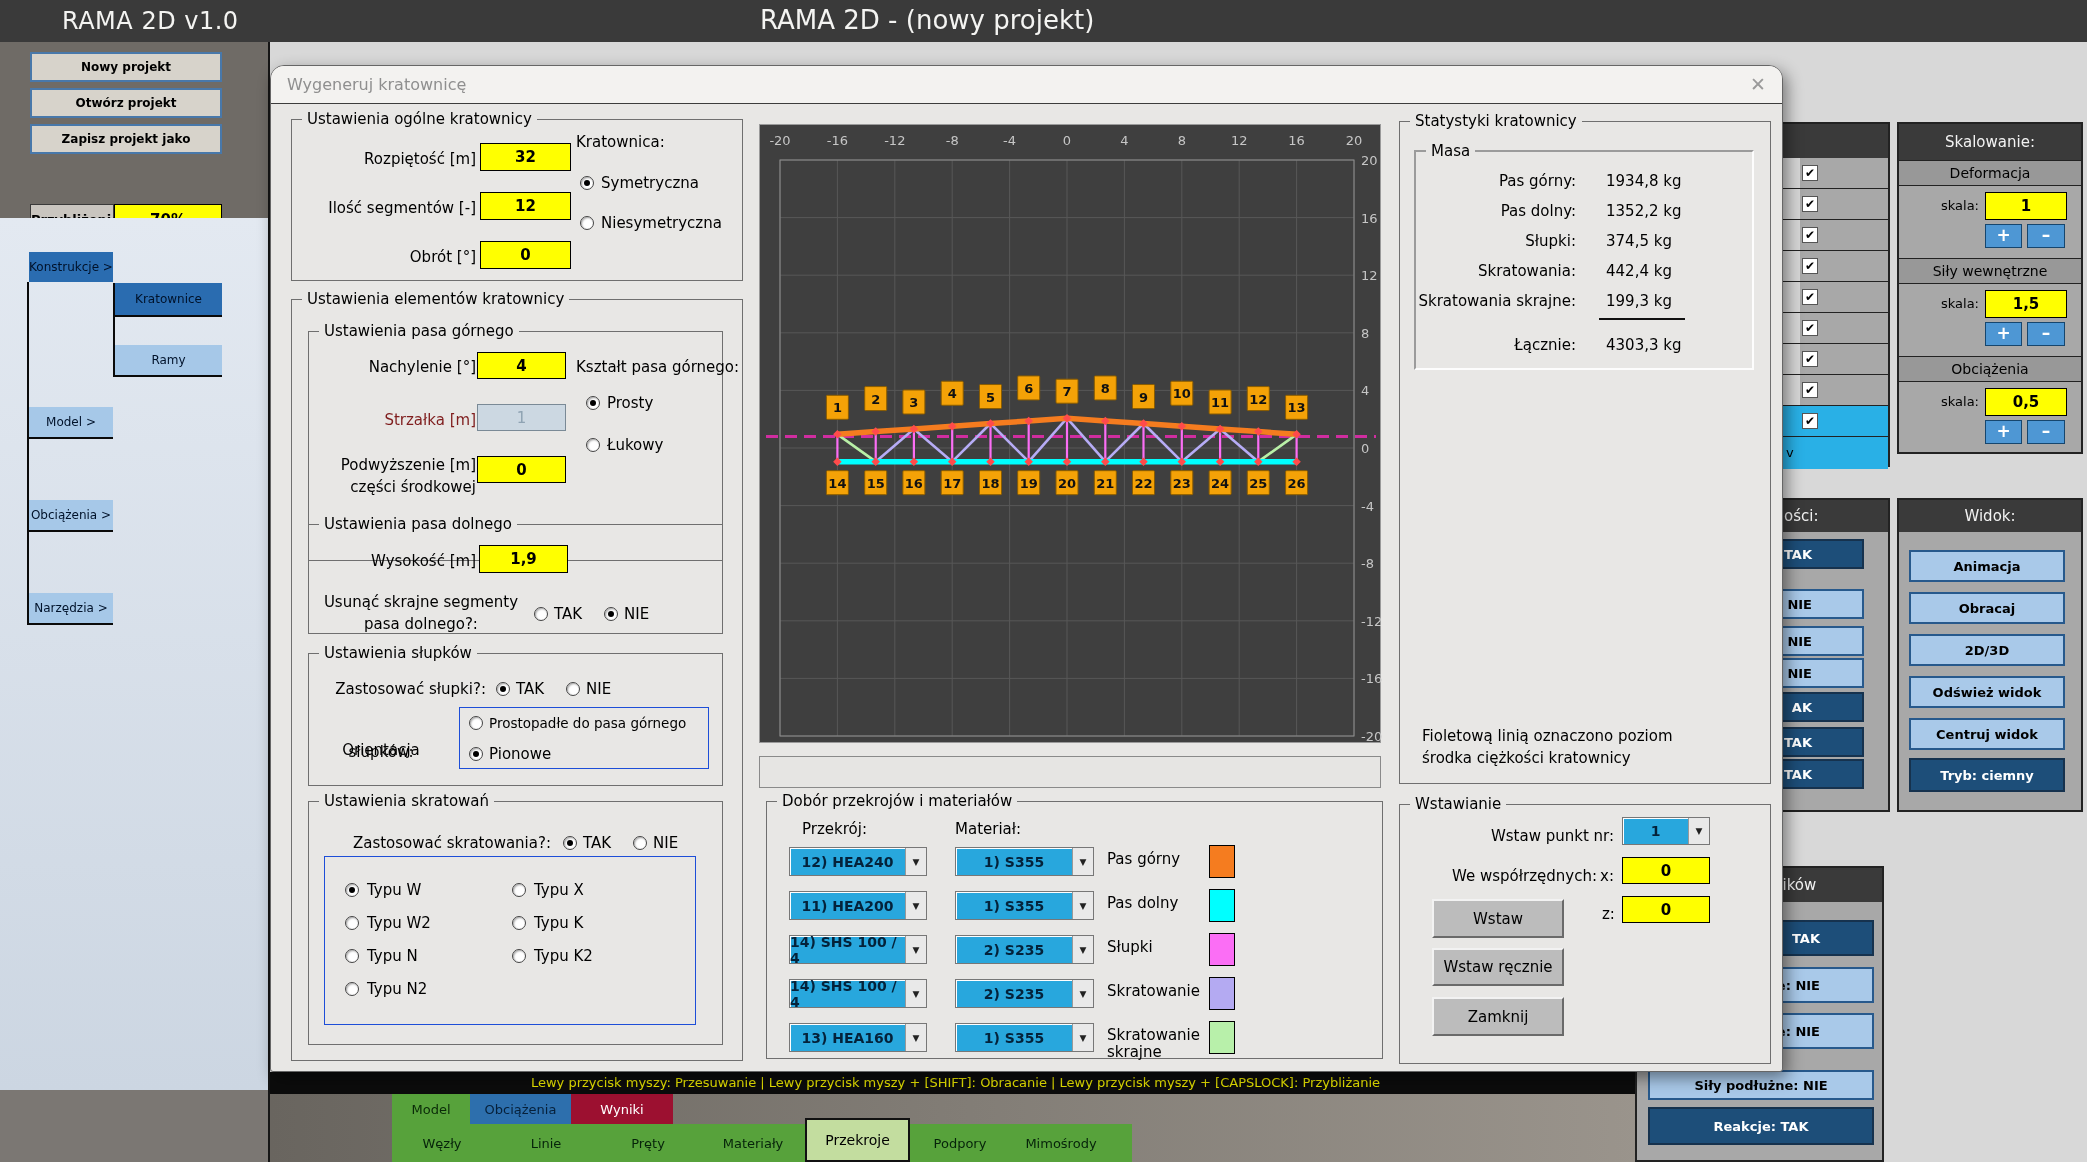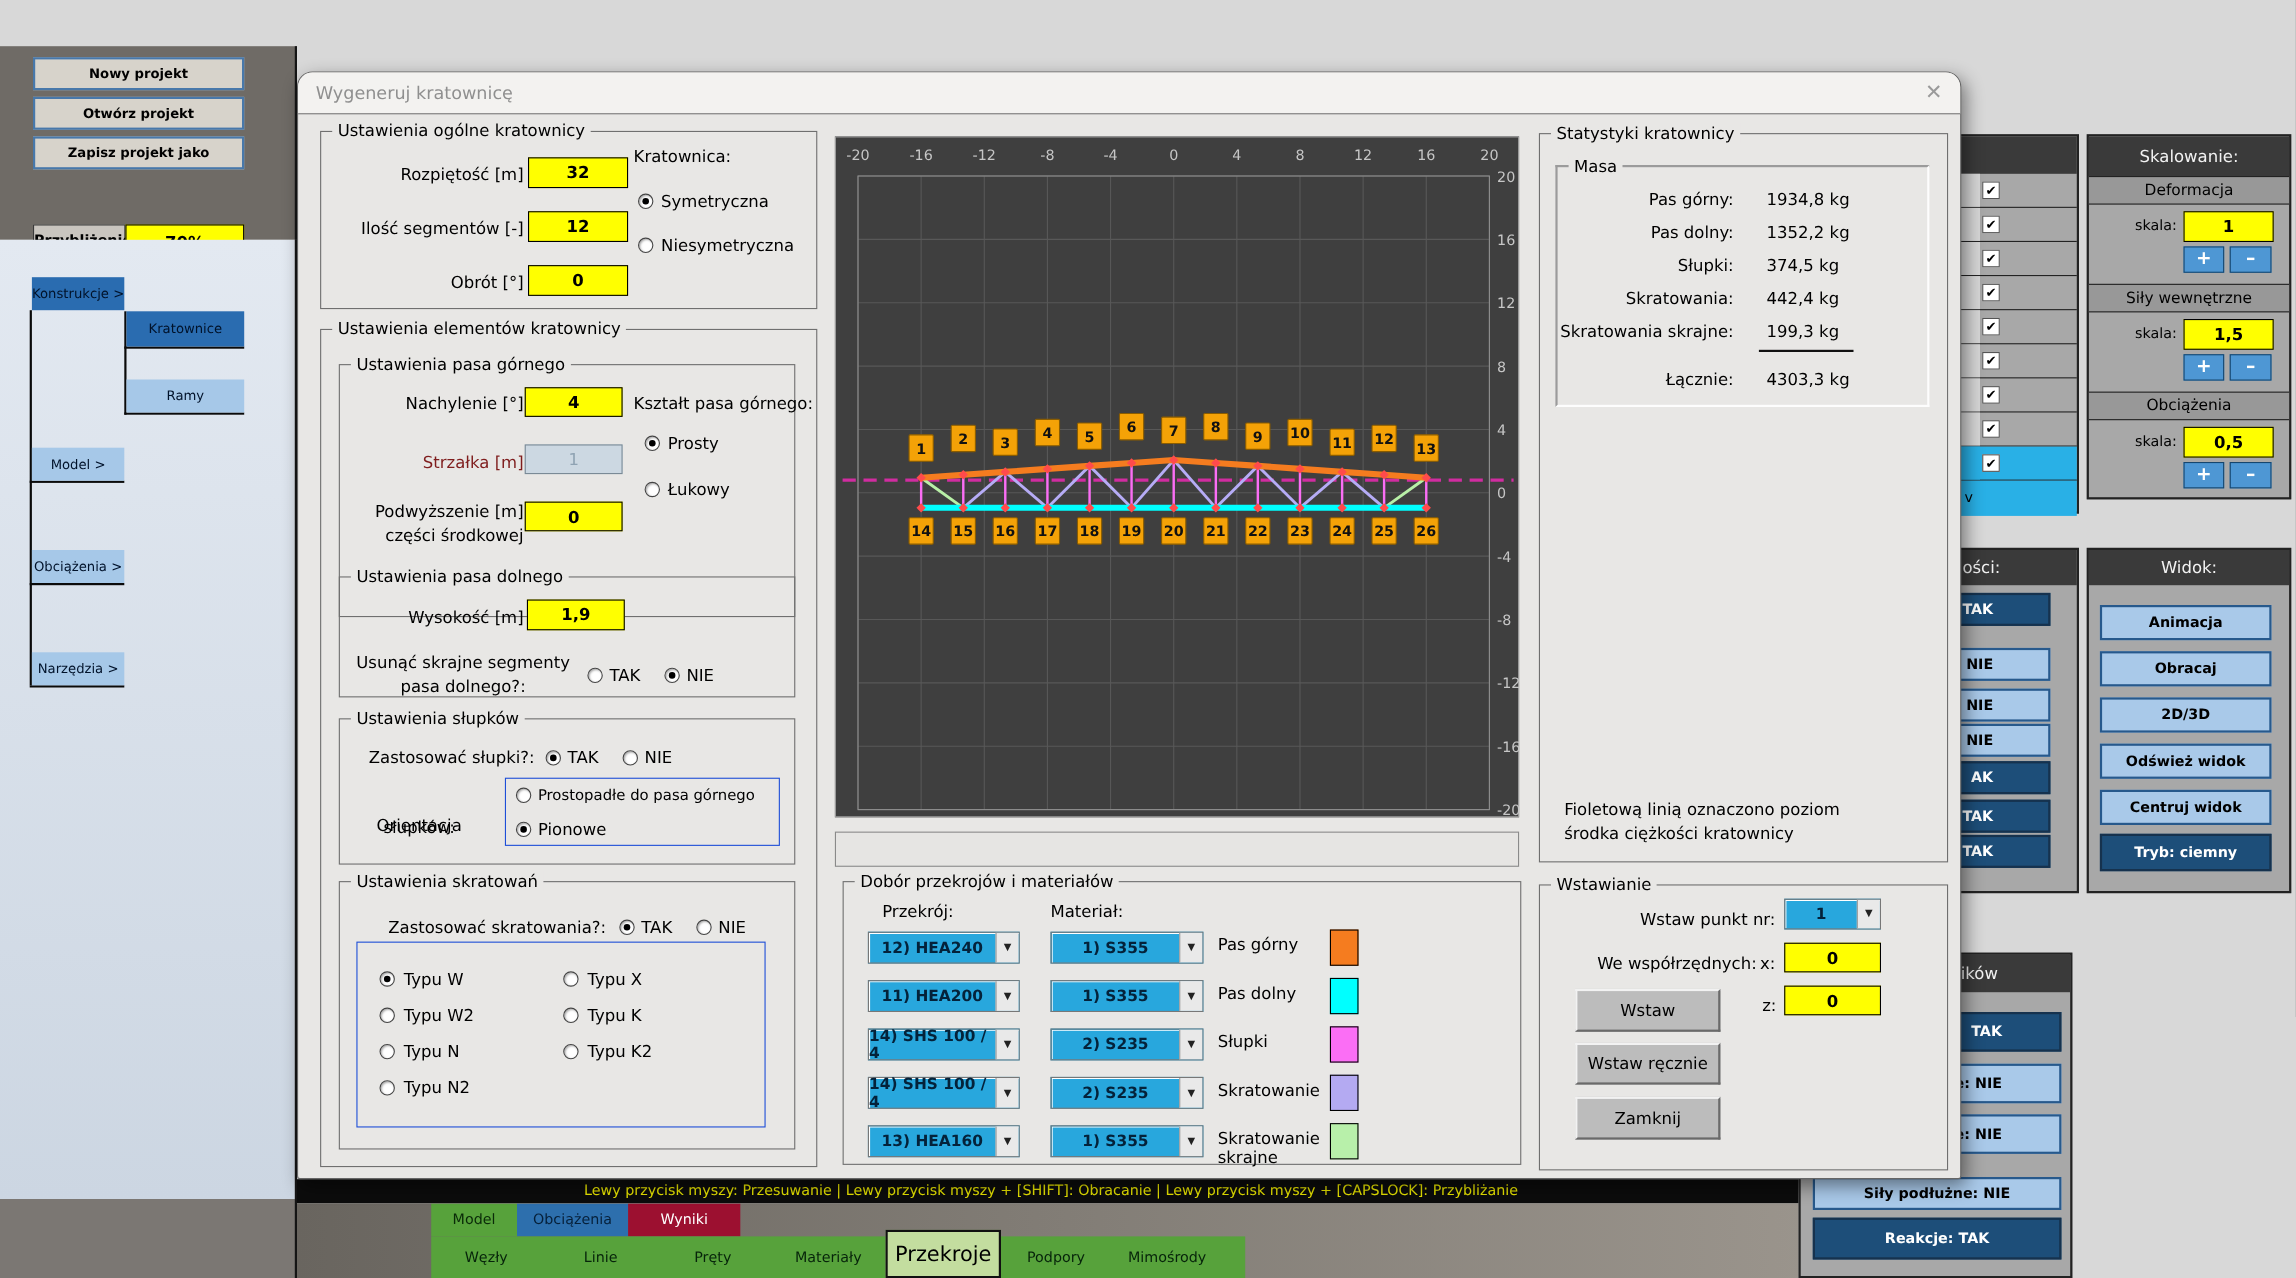--- a/index.html
+++ b/index.html
@@ -63,20 +63,24 @@
   .push-btn{position:absolute;background:#bcbcbc;border:2px solid;border-color:#f2f2f2 #6a6a6a #6a6a6a #f2f2f2;box-sizing:border-box;font-size:15px;display:flex;align-items:center;justify-content:center;cursor:pointer;}
   #masa-box{position:absolute;border:2px solid;border-color:#9b9b9b #fdfdfd #fdfdfd #9b9b9b;box-sizing:border-box;}
   #plot{position:absolute;left:488px;top:58px;width:622px;height:619px;background:#3f3f3f;border:1px solid #9a9a9a;box-sizing:border-box;}
   #plot-strip{position:absolute;left:488px;top:690px;width:622px;height:32px;background:#e6e5e3;border:1px solid #8a8a8a;box-sizing:border-box;}
 </style>
 </head>
 <body>
 
 <div id="screen">
 
+  <div class="abs" id="topbar">
+    <div class="abs" id="app-title">RAMA 2D v1.0</div>
+    <div class="abs" id="window-title">RAMA 2D - (nowy projekt)</div>
+  </div>
 
   <div class="abs" id="project-panel">
     <div id="project-buttons">
         <div class="proj-btn" style="top:10px">Nowy projekt</div>
         <div class="proj-btn" style="top:46px">Otwórz  projekt</div>
         <div class="proj-btn" style="top:82px">Zapisz projekt jako</div>
       </div>
     <div id="zoom-label">Przybliżenie:</div>
     <div id="zoom-value">70%</div>
   </div>
@@ -105,21 +109,21 @@
         <div class="tab1" style="left:301px;width:102px;background:#9c1030;color:#ffffff;">Wyniki</div>
       </div>
     <div id="tabrow2">
         <div class="tab2" style="left:5px;">Węzły</div>
         <div class="tab2" style="left:109px;">Linie</div>
         <div class="tab2" style="left:211px;">Pręty</div>
         <div class="tab2" style="left:316px;">Materiały</div>
         <div class="tab2" style="left:523px;">Podpory</div>
         <div class="tab2" style="left:624px;">Mimośrody</div>
       </div>
-  <div id="tab-active" style="left: 535px; top: 24px; width: 105px; height: 44px; position: absolute; background: rgb(195, 221, 159); border: 2px solid rgb(17, 17, 17); display: flex; align-items: center; justify-content: center; font-size: 19px;">Przekroje</div>
+  <div id="tab-active" style="left: 535px; top: 24px; width: 105px; height: 44px; position: absolute; background: rgb(195, 221, 159); border: 2px solid rgb(17, 17, 17); display: flex; align-items: center; justify-content: center; font-size: 14px;">Przekroje</div>
     </div>
 
   <div class="panel" id="checks-panel" style="left:1776px;top:122px;width:114px;height:345px;">
     <div class="panel-head"></div>
     <div id="checks-rows">
         <div class="check-row" style="top:34px;">
           <div class="check-sliver"></div>
           <div class="checkbox">✔</div>
         </div>
         <div class="check-row" style="top:65px;">

